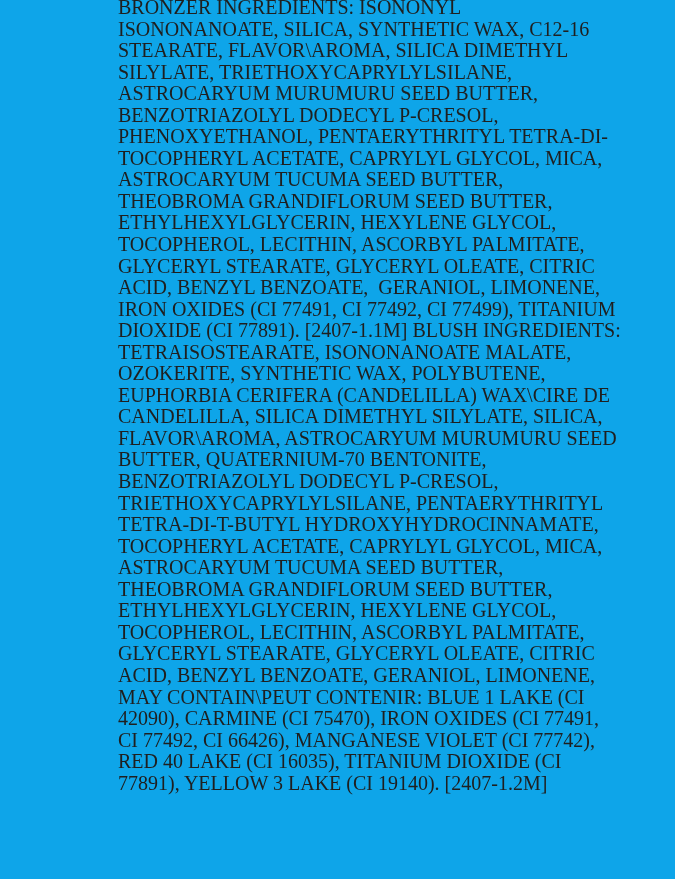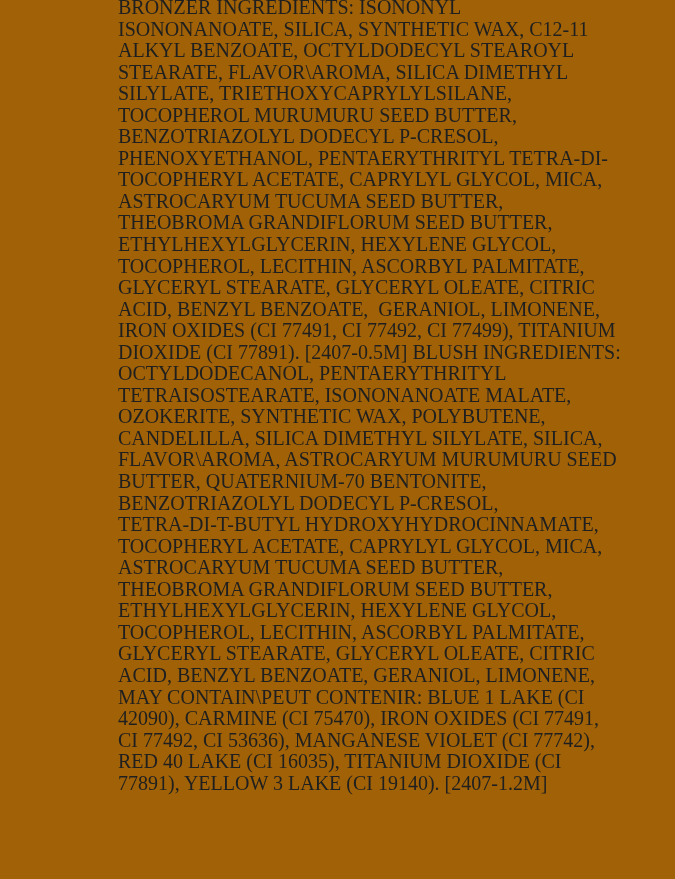--- a/index.html
+++ b/index.html
@@ -10,70 +10,70 @@
     width: 675px;
     height: 879px;
     background: #ffffff;
     overflow: hidden;
     font-family: "Liberation Serif", serif;
   }
   .page {
     position: relative;
     width: 675px;
     height: 879px;
-    background: #a16207;
+    background: #0ea5e9;
   }
   .text-block {
     position: absolute;
     left: 118px;
     top: -3px;
     color: #1f1f1f;
     font-size: 20px;
     line-height: 21.55px;
   }
   .line {
     white-space: pre;
   }
 </style>
 </head>
 <body>
 
 <div class="page">
   <div class="text-block">
       <div class="line">BRONZER INGREDIENTS: ISONONYL</div>
-      <div class="line">ISONONANOATE, SILICA, SYNTHETIC WAX, C12-11</div>
-      <div class="line">ALKYL BENZOATE, OCTYLDODECYL STEAROYL</div>
+      <div class="line">ISONONANOATE, SILICA, SYNTHETIC WAX, C12-16</div>
       <div class="line">STEARATE, FLAVOR\AROMA, SILICA DIMETHYL</div>
       <div class="line">SILYLATE, TRIETHOXYCAPRYLYLSILANE,</div>
-      <div class="line">TOCOPHEROL MURUMURU SEED BUTTER,</div>
+      <div class="line">ASTROCARYUM MURUMURU SEED BUTTER,</div>
       <div class="line">BENZOTRIAZOLYL DODECYL P-CRESOL,</div>
       <div class="line">PHENOXYETHANOL, PENTAERYTHRITYL TETRA-DI-</div>
       <div class="line">TOCOPHERYL ACETATE, CAPRYLYL GLYCOL, MICA,</div>
       <div class="line">ASTROCARYUM TUCUMA SEED BUTTER,</div>
       <div class="line">THEOBROMA GRANDIFLORUM SEED BUTTER,</div>
       <div class="line">ETHYLHEXYLGLYCERIN, HEXYLENE GLYCOL,</div>
       <div class="line">TOCOPHEROL, LECITHIN, ASCORBYL PALMITATE,</div>
       <div class="line">GLYCERYL STEARATE, GLYCERYL OLEATE, CITRIC</div>
       <div class="line">ACID, BENZYL BENZOATE,  GERANIOL, LIMONENE,</div>
       <div class="line">IRON OXIDES (CI 77491, CI 77492, CI 77499), TITANIUM</div>
-      <div class="line">DIOXIDE (CI 77891). [2407-0.5M] BLUSH INGREDIENTS:</div>
-      <div class="line">OCTYLDODECANOL, PENTAERYTHRITYL</div>
+      <div class="line">DIOXIDE (CI 77891). [2407-1.1M] BLUSH INGREDIENTS:</div>
       <div class="line">TETRAISOSTEARATE, ISONONANOATE MALATE,</div>
       <div class="line">OZOKERITE, SYNTHETIC WAX, POLYBUTENE,</div>
+      <div class="line">EUPHORBIA CERIFERA (CANDELILLA) WAX\CIRE DE</div>
       <div class="line">CANDELILLA, SILICA DIMETHYL SILYLATE, SILICA,</div>
       <div class="line">FLAVOR\AROMA, ASTROCARYUM MURUMURU SEED</div>
       <div class="line">BUTTER, QUATERNIUM-70 BENTONITE,</div>
       <div class="line">BENZOTRIAZOLYL DODECYL P-CRESOL,</div>
+      <div class="line">TRIETHOXYCAPRYLYLSILANE, PENTAERYTHRITYL</div>
       <div class="line">TETRA-DI-T-BUTYL HYDROXYHYDROCINNAMATE,</div>
       <div class="line">TOCOPHERYL ACETATE, CAPRYLYL GLYCOL, MICA,</div>
       <div class="line">ASTROCARYUM TUCUMA SEED BUTTER,</div>
       <div class="line">THEOBROMA GRANDIFLORUM SEED BUTTER,</div>
       <div class="line">ETHYLHEXYLGLYCERIN, HEXYLENE GLYCOL,</div>
       <div class="line">TOCOPHEROL, LECITHIN, ASCORBYL PALMITATE,</div>
       <div class="line">GLYCERYL STEARATE, GLYCERYL OLEATE, CITRIC</div>
       <div class="line">ACID, BENZYL BENZOATE, GERANIOL, LIMONENE,</div>
       <div class="line">MAY CONTAIN\PEUT CONTENIR: BLUE 1 LAKE (CI</div>
       <div class="line">42090), CARMINE (CI 75470), IRON OXIDES (CI 77491,</div>
-      <div class="line">CI 77492, CI 53636), MANGANESE VIOLET (CI 77742),</div>
+      <div class="line">CI 77492, CI 66426), MANGANESE VIOLET (CI 77742),</div>
       <div class="line">RED 40 LAKE (CI 16035), TITANIUM DIOXIDE (CI</div>
       <div class="line">77891), YELLOW 3 LAKE (CI 19140). [2407-1.2M]</div>
     </div>
 </div>
 
 </body></html>

